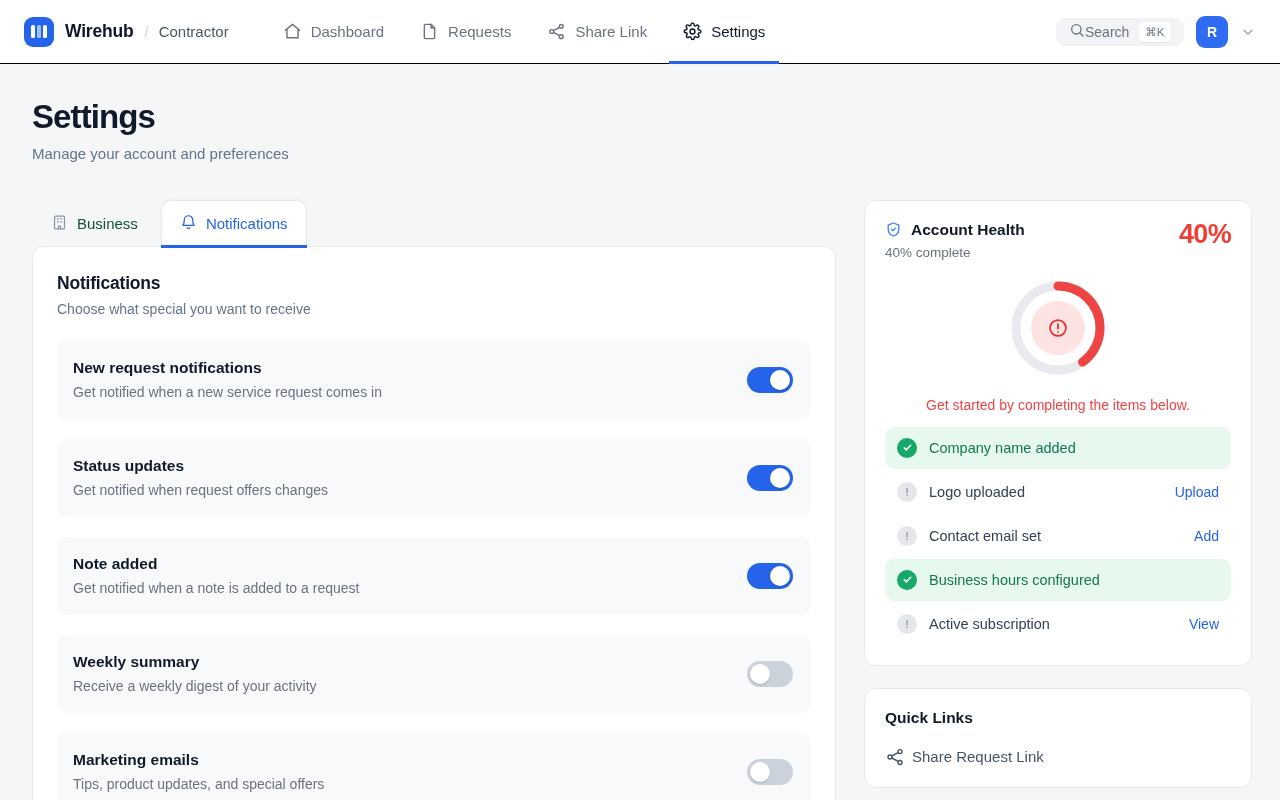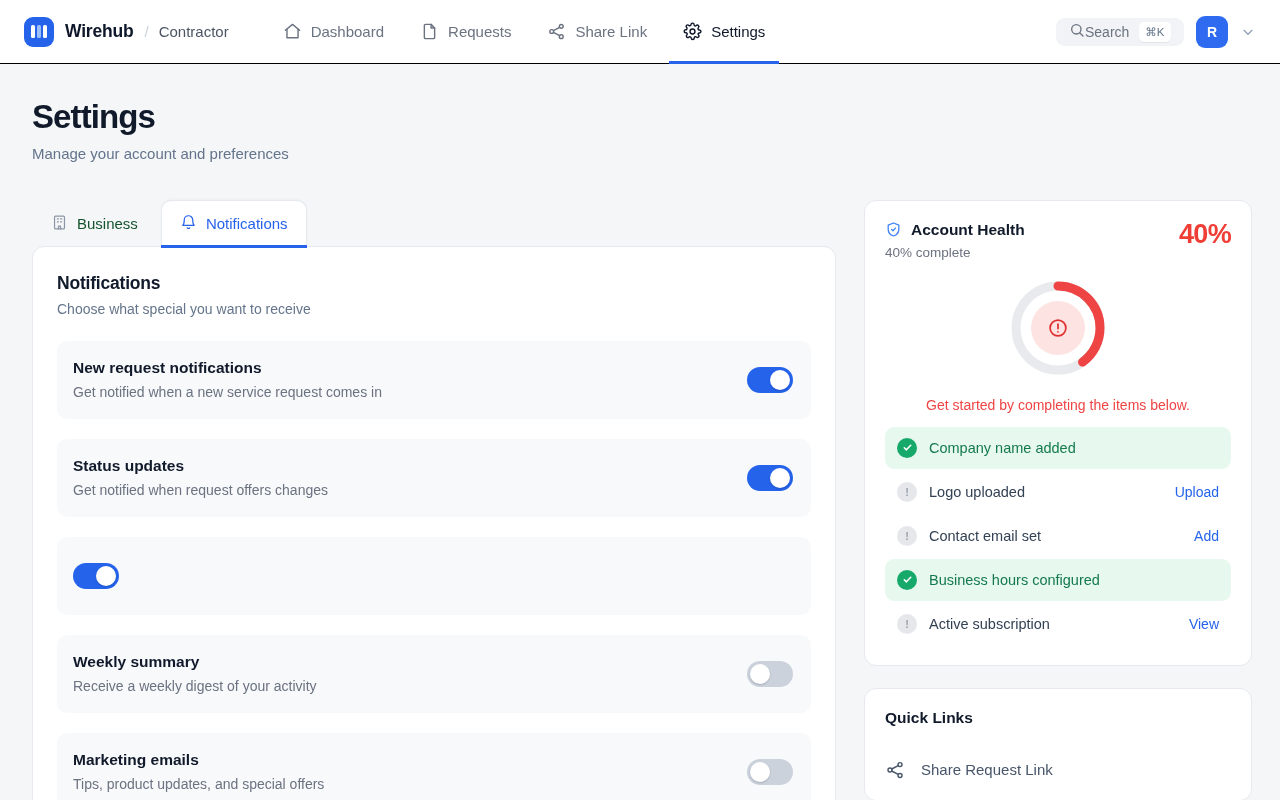--- a/index.html
+++ b/index.html
@@ -145,21 +145,21 @@
     font-size:11px;font-weight:700;
   }
   .badge.ok{background:#16a96a;color:#ffffff;}
   .badge.pending{background:#e5e7eb;color:#9aa2ae;}
   .check-label{font-size:14.5px;color:#334155;flex:1;}
   .check-row.done .check-label{color:#147a4d;}
   .check-action{font-size:14px;color:#2563eb;cursor:pointer;}
 
   .ql-title{font-size:15.5px;font-weight:700;color:#111a2b;}
   .ql-list{margin-top:20px;display:flex;flex-direction:column;gap:14px;}
-  .ql-item{display:flex;align-items:center;gap:16px;cursor:pointer;margin-top:13px;}
+  .ql-item{display:flex;align-items:center;gap:7px;cursor:pointer;}
   .ql-item span{font-size:15px;color:#475569;}
 </style>
 </head>
 <body>
 
 <div class="topbar">
   <div class="brand">
     <div class="logo-mark">
       <i></i>
         <i class="mid"></i>
@@ -280,20 +280,24 @@
             <div>
               <div class="pref-name">Status updates</div>
               <div class="pref-desc">Get notified when request offers changes</div>
             </div>
             <div class="toggle on">
                 <span class="knob"></span>
               </div>
           </div>
 
           <div class="pref-row">
+            <div>
+              <div class="pref-name">Note added</div>
+              <div class="pref-desc">Get notified when a note is added to a request</div>
+            </div>
             <div class="toggle on">
                 <span class="knob"></span>
               </div>
           </div>
 
           <div class="pref-row">
             <div>
               <div class="pref-name">Weekly summary</div>
               <div class="pref-desc">Receive a weekly digest of your activity</div>
             </div>

